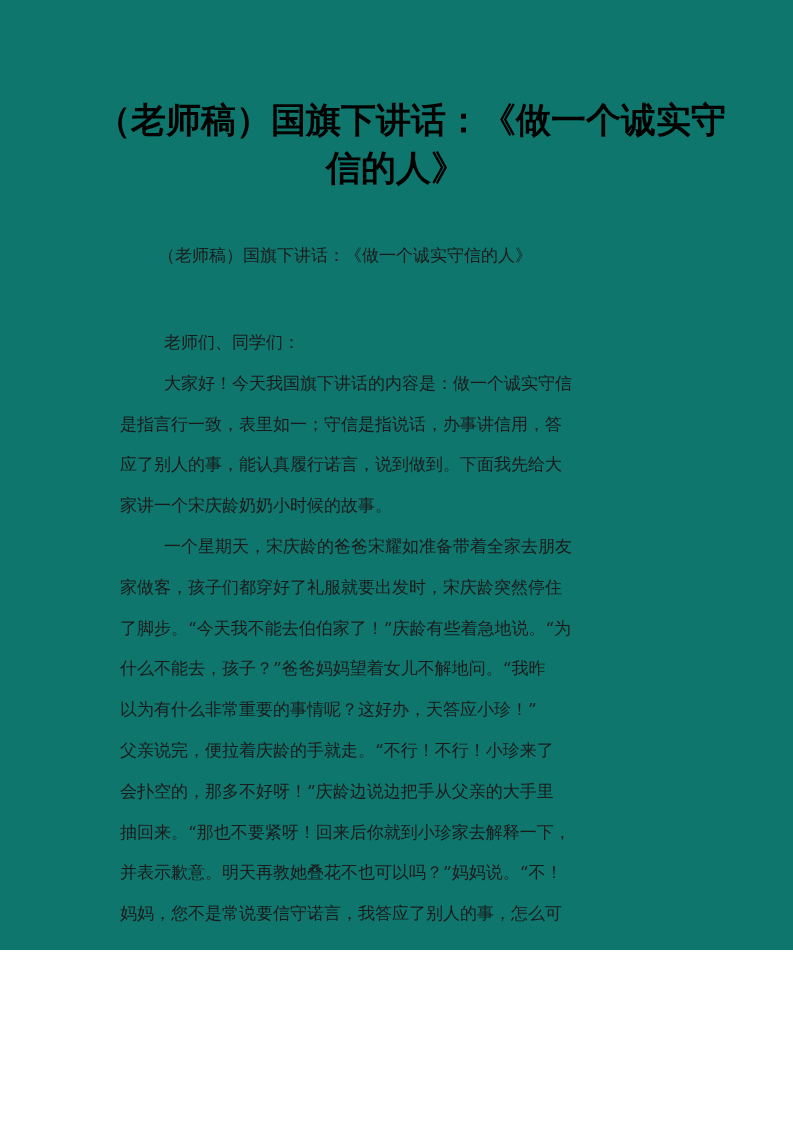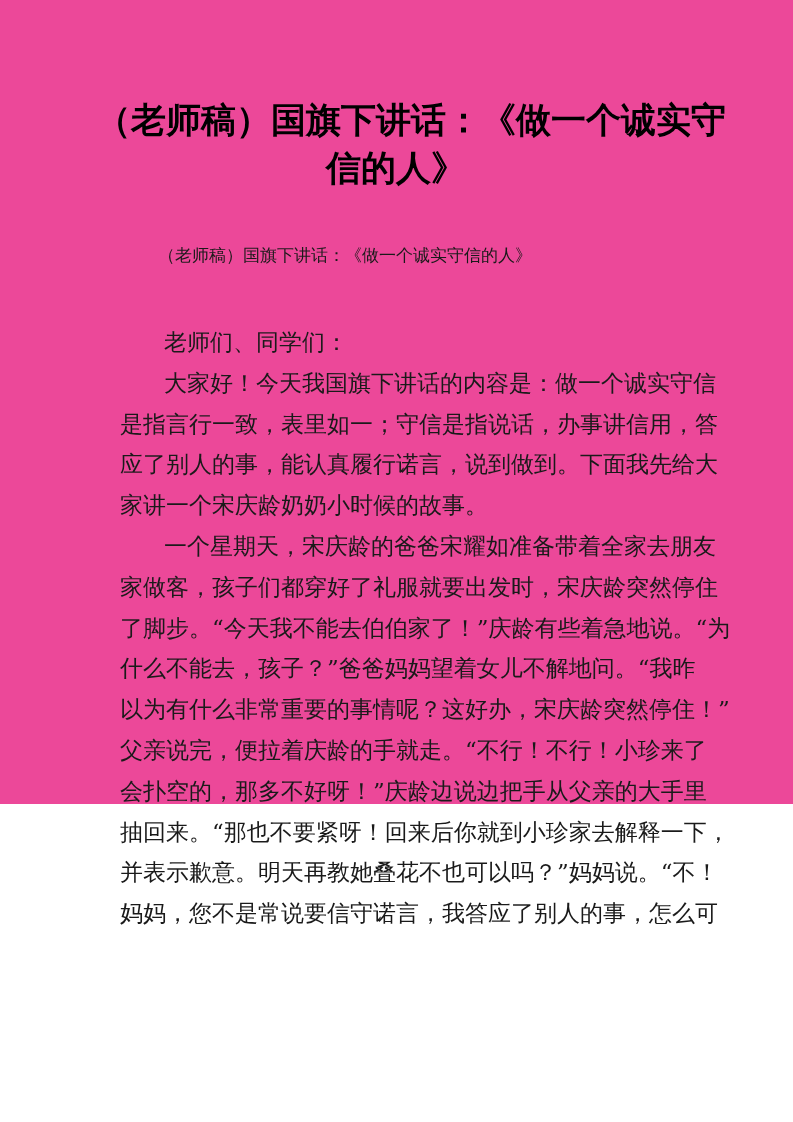--- a/index.html
+++ b/index.html
@@ -11,22 +11,22 @@
       width: 793px;
       height: 1122px;
       overflow: hidden;
       position: relative;
       color: #111111;
     }
     .page {
       position: absolute;
       left: 0; top: 0;
       width: 793px;
-      height: 804px;
-      background: #ec4899;
+      height: 950px;
+      background: #0f766e;
     }
     .doc-title {
       position: absolute;
       left: 96px;
       width: 600px;
       top: 96px;
       text-align: center;
       font-family: "DejaVu Sans", "Liberation Sans", sans-serif;
       font-weight: bold;
       font-size: 35px;
@@ -49,21 +49,21 @@
       text-indent: 38px;
       white-space: nowrap;
       color: #1a1a1a;
     }
     .body-text {
       position: absolute;
       left: 120px;
       width: 560px;
       top: 322px;
       font-family: "DejaVu Serif", "Liberation Serif", serif;
-      font-size: 23px;
+      font-size: 17px;
       line-height: 40.8px;
       color: #1a1a1a;
     }
     .body-text .ln {
       display: block;
       white-space: nowrap;
       height: 40.8px;
     }
     .body-text .ln.indent {
       padding-left: 44px;
@@ -84,21 +84,21 @@
   <div class="body-text">
     <span class="ln indent">老师们、同学们：</span>
     <span class="ln indent">大家好！今天我国旗下讲话的内容是：做一个诚实守信</span>
     <span class="ln">是指言行一致，表里如一；守信是指说话，办事讲信用，答</span>
     <span class="ln">应了别人的事，能认真履行诺言，说到做到。下面我先给大</span>
     <span class="ln">家讲一个宋庆龄奶奶小时候的故事。</span>
     <span class="ln indent">一个星期天，宋庆龄的爸爸宋耀如准备带着全家去朋友</span>
     <span class="ln">家做客，孩子们都穿好了礼服就要出发时，宋庆龄突然停住</span>
     <span class="ln">了脚步。“今天我不能去伯伯家了！”庆龄有些着急地说。“为</span>
     <span class="ln">什么不能去，孩子？”爸爸妈妈望着女儿不解地问。“我昨</span>
-    <span class="ln">以为有什么非常重要的事情呢？这好办，宋庆龄突然停住！”</span>
+    <span class="ln">以为有什么非常重要的事情呢？这好办，天答应小珍！”</span>
     <span class="ln">父亲说完，便拉着庆龄的手就走。“不行！不行！小珍来了</span>
     <span class="ln">会扑空的，那多不好呀！”庆龄边说边把手从父亲的大手里</span>
     <span class="ln">抽回来。“那也不要紧呀！回来后你就到小珍家去解释一下，</span>
     <span class="ln">并表示歉意。明天再教她叠花不也可以吗？”妈妈说。“不！</span>
     <span class="ln">妈妈，您不是常说要信守诺言，我答应了别人的事，怎么可</span>
   </div>
 
 </div>
 
 </body></html>

